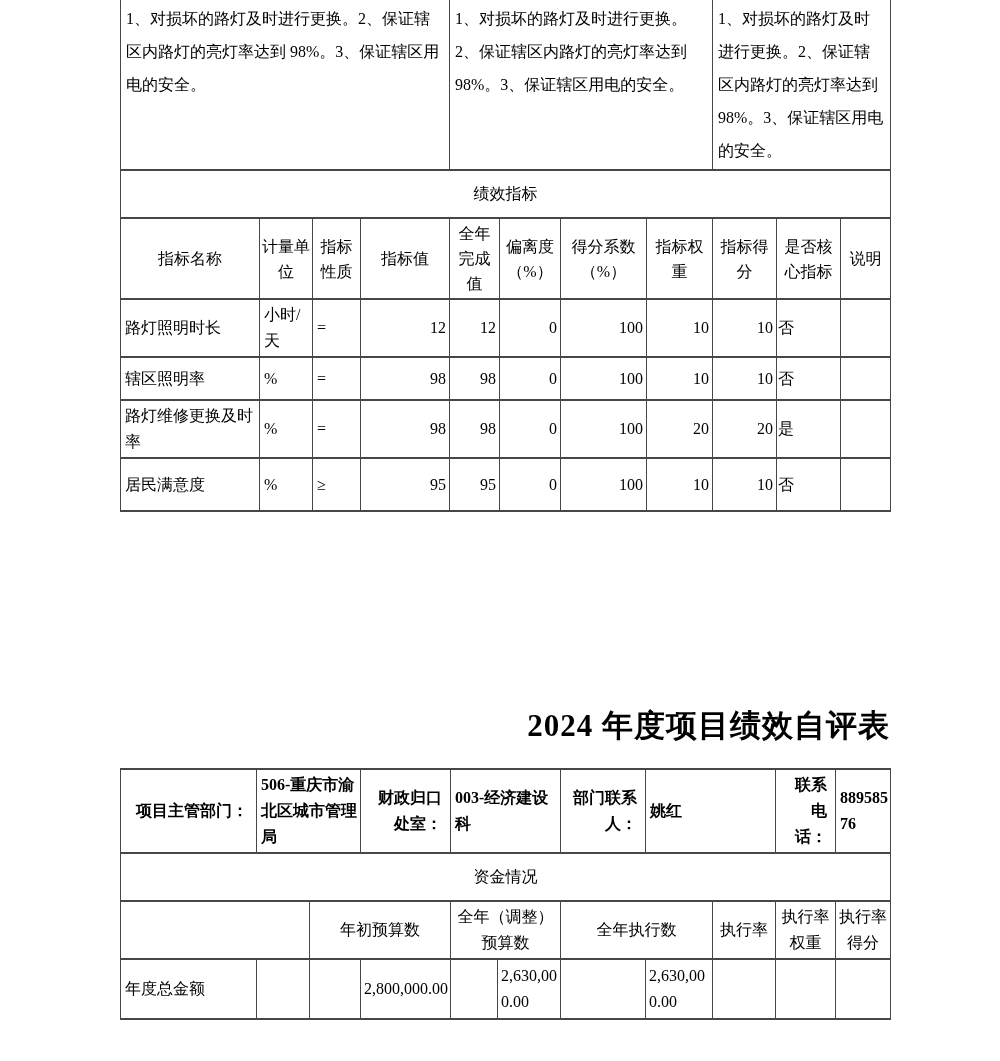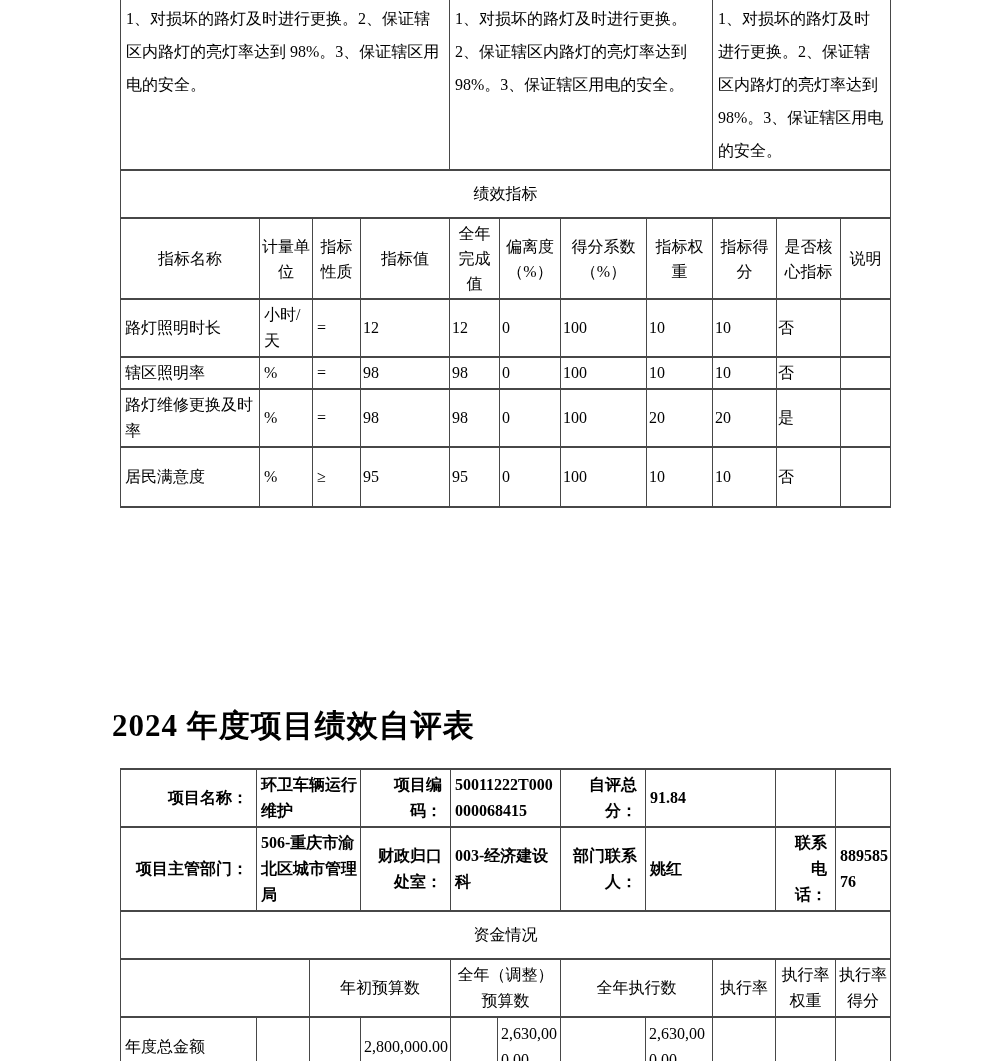--- a/index.html
+++ b/index.html
@@ -31,30 +31,30 @@
   .t1-wrap table { margin-top: -2px; }
   .activity {
     vertical-align: top;
     text-align: left;
     line-height: 33px;
     padding: 2px 6px 2px 5px;
   }
   .section-cell { text-align: center; }
   .hdr td { text-align: center; line-height: 25px; padding: 2px 1px; }
   .txt { text-align: left; padding-left: 4px; }
-  .num { text-align: left; padding-right: 3px; }
+  .num { text-align: right; padding-right: 3px; }
   .wrapnum { word-break: break-all; }
   .core { text-align: left; padding-left: 1px; }
   
   .title {
     position: absolute;
     top: 700px;
-    left: 112px;
+    left: 120px;
     width: 770px;
-    text-align: left;
+    text-align: right;
     font-size: 31px;
     font-weight: bold;
     letter-spacing: 1px;
     line-height: 52px;
   }
   
   .t2-wrap { position: absolute; top: 768px; left: 120px; }
   .lbl {
     font-weight: bold;
     text-align: right;
@@ -121,21 +121,21 @@
         <td class="txt">=</td>
         <td class="num">12</td>
         <td class="num wrapnum">12</td>
         <td class="num">0</td>
         <td class="num">100</td>
         <td class="num">10</td>
         <td class="num">10</td>
         <td class="core">否</td>
         <td></td>
       </tr>
-      <tr style="height:32px">
+      <tr style="height:43px">
         <td class="txt">辖区照明率</td>
         <td class="txt">%</td>
         <td class="txt">=</td>
         <td class="num">98</td>
         <td class="num wrapnum">98</td>
         <td class="num">0</td>
         <td class="num">100</td>
         <td class="num">10</td>
         <td class="num">10</td>
         <td class="core">否</td>
@@ -147,21 +147,21 @@
         <td class="txt">=</td>
         <td class="num">98</td>
         <td class="num wrapnum">98</td>
         <td class="num">0</td>
         <td class="num">100</td>
         <td class="num">20</td>
         <td class="num">20</td>
         <td class="core">是</td>
         <td></td>
       </tr>
-      <tr style="height:60px">
+      <tr style="height:53px">
         <td class="txt">居民满意度</td>
         <td class="txt">%</td>
         <td class="txt">≥</td>
         <td class="num">95</td>
         <td class="num wrapnum">95</td>
         <td class="num">0</td>
         <td class="num">100</td>
         <td class="num">10</td>
         <td class="num">10</td>
         <td class="core">否</td>
@@ -182,30 +182,20 @@
         <col style="width:90px">
           <col style="width:47px">
           <col style="width:63px">
         <col style="width:85px">
           <col style="width:67px">
           <col style="width:63px">
         <col style="width:60px">
           <col style="width:55px">
       </colgroup>
       <tbody>
-          <tr style="height:53px">
-        <td class="lbl">项目名称：</td>
-        <td colspan="2" class="val">环卫车辆运行维护</td>
-        <td class="lbl">项目编码：</td>
-        <td colspan="2" class="val">50011222T000000068415</td>
-        <td class="lbl">自评总分：</td>
-        <td colspan="2" class="val">91.84</td>
-        <td></td>
-        <td></td>
-      </tr>
       <tr style="height:78px">
         <td class="lbl">项目主管部门：</td>
         <td colspan="2" class="val">506-重庆市渝北区城市管理局</td>
         <td class="lbl">财政归口处室：</td>
         <td colspan="2" class="val">003-经济建设科</td>
         <td class="lbl">部门联系人：</td>
         <td colspan="2" class="val">姚红</td>
         <td class="lbl">联系电话：</td>
         <td class="val">88958576</td>
       </tr>

